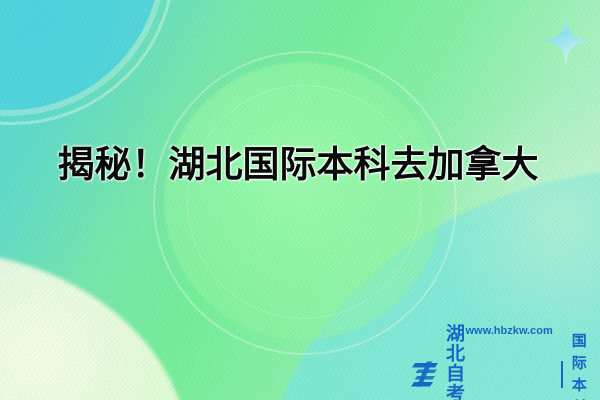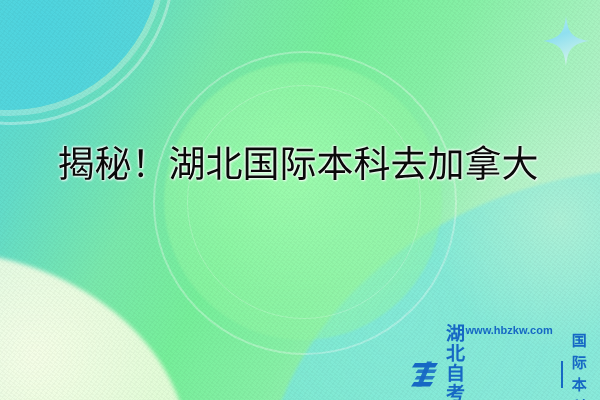--- a/index.html
+++ b/index.html
@@ -121,21 +121,21 @@
 
   
   #headline {
     position: absolute;
     left: 0; top: 138px;
     width: 596px;
     text-align: center;
     color: #0a0a0a;
     font-size: 37px;
     line-height: 54px;
-    font-weight: 400;
+    font-weight: 700;
     letter-spacing: 0px;
     text-shadow:
       0 0 3px rgba(255,255,255,0.95),
       1px 1px 2px rgba(255,255,255,0.85),
       -1px -1px 2px rgba(255,255,255,0.75);
     white-space: nowrap;
   }
   #headline .hl-line { display: block; }
 
   

